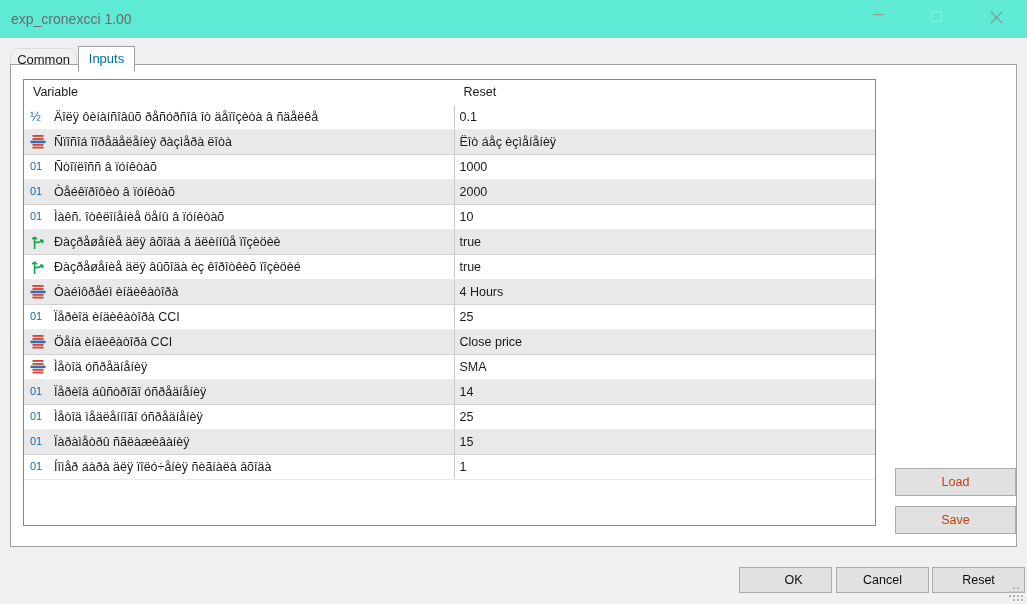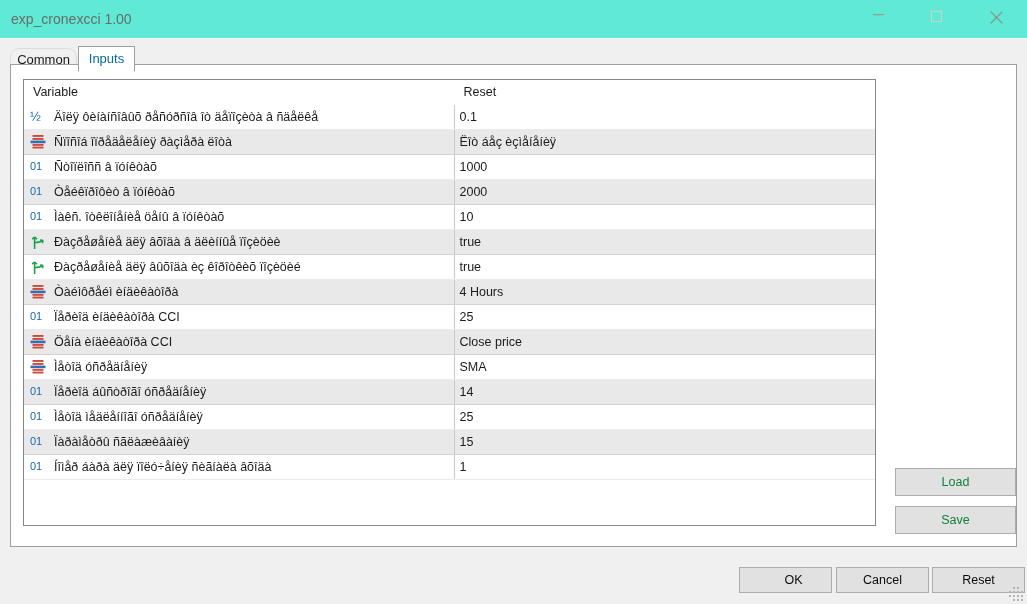--- a/index.html
+++ b/index.html
@@ -169,21 +169,21 @@
   
   .sidebtn {
     position: absolute;
     left: 884px;
     width: 121px;
     height: 28px;
     background: #e1e1e1;
     border: 1px solid #adadad;
     box-sizing: border-box;
     font-size: 12.5px;
-    color: #15803d;
+    color: #c2410c;
     text-align: center;
     line-height: 26px;
     cursor: default;
   }
   #btn-load { top: 403px; }
   #btn-save { top: 441px; }
 
   
   .botbtn {
     position: absolute;

